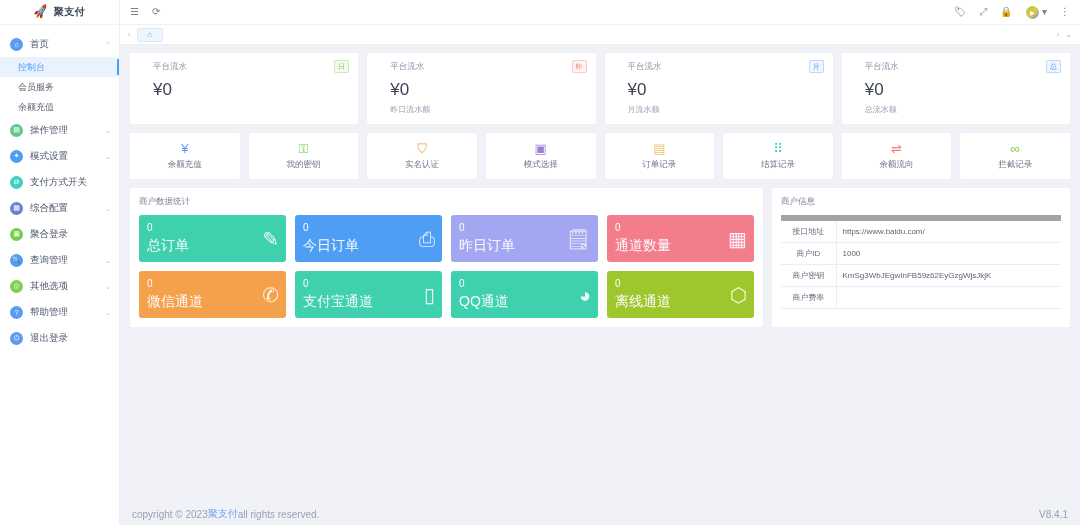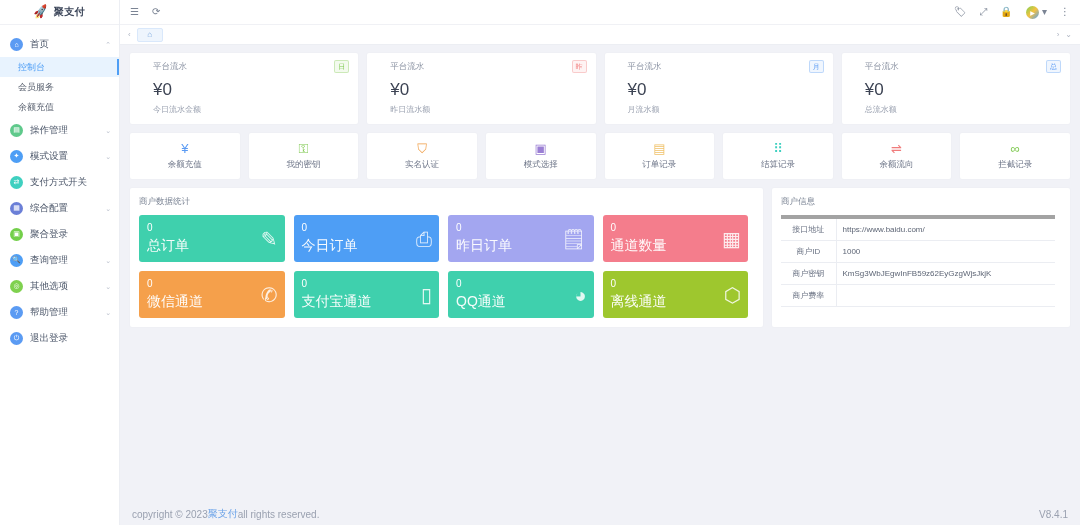--- a/index.html
+++ b/index.html
@@ -105,42 +105,42 @@
     display: flex; flex-direction: column; align-items: center; justify-content: center;
     gap: 4px; cursor: pointer; box-shadow: 0 0 2px rgba(0,0,0,.04);
   }
   .shortcut .sc-ico { font-size: 13px; line-height: 1; }
   .shortcut .sc-label { font-size: 8.5px; color: #6e7689; }
 
   
   .lower { display: flex; gap: 9px; margin-top: 9px; }
   .panel {
     background: #fff; border-radius: 2px; box-shadow: 0 0 2px rgba(0,0,0,.04);
-    padding: 8px 15px 9px 9px;
+    padding: 8px 9px 9px 9px;
   }
   .panel-title { font-size: 8.5px; color: #7b8494; margin-bottom: 7px; }
   .panel-left { flex: 0 0 633px; }
   .panel-right { flex: 1; }
 
   .tile-grid { display: grid; grid-template-columns: 1fr 1fr 1fr 1fr; gap: 9px; }
   .tile {
     height: 47px; border-radius: 3px; position: relative;
     padding: 7px 8px; color: #fff; overflow: hidden; cursor: pointer;
   }
   .tile .t-num { font-size: 10px; line-height: 1.1; }
   .tile .t-label { font-size: 14px; margin-top: 4px; opacity: .95; }
   .tile .t-ico {
     position: absolute; right: 7px; top: 50%; transform: translateY(-50%);
     font-size: 20px; opacity: .85; line-height: 1;
   }
 
   
   .info-table { width: 100%; border-collapse: collapse; }
   .info-table tr { border-bottom: 1px solid #ebedf2; }
-  .info-table tr:first-child { border-top: 4px solid #a3a3a3; }
+  .info-table tr:first-child { border-top: 6px solid #a3a3a3; }
   .info-table td {
     font-size: 8px; color: #5d6575; padding: 5px 6px; height: 18px;
   }
   .info-table td.k {
     width: 55px; color: #6b7384; border-right: 1px solid #ebedf2;
     text-align: center;
   }
 
   .footer {
     height: 22px; display: flex; align-items: center; padding: 0 12px;
@@ -239,21 +239,20 @@
 
     <div class="content">
 
       <div class="stat-row" id="stat-row">
           <div class="stat-card">
             <div class="stat-head">
               <span class="stat-title">平台流水</span>
               <span class="stat-tag" style="color:#7ec94f;border-color:#7ec94f55;background:#7ec94f18">日</span>
             </div>
             <div class="stat-value">¥0</div>
-            <div class="stat-sub">今日流水金额</div>
           </div>
           <div class="stat-card">
             <div class="stat-head">
               <span class="stat-title">平台流水</span>
               <span class="stat-tag" style="color:#f07c7c;border-color:#f07c7c55;background:#f07c7c18">昨</span>
             </div>
             <div class="stat-value">¥0</div>
             <div class="stat-sub">昨日流水额</div>
           </div>
           <div class="stat-card">

